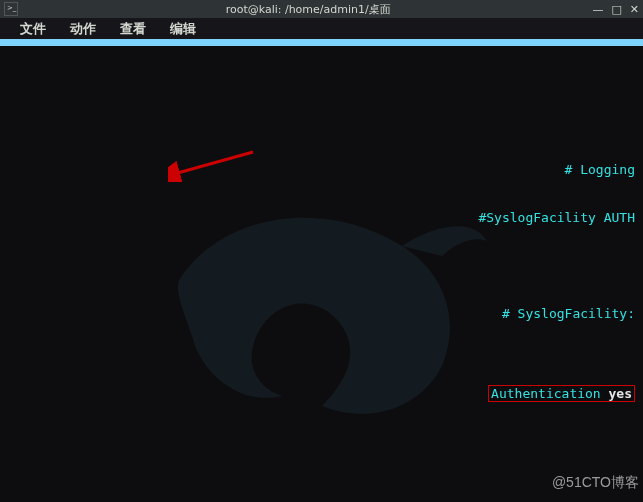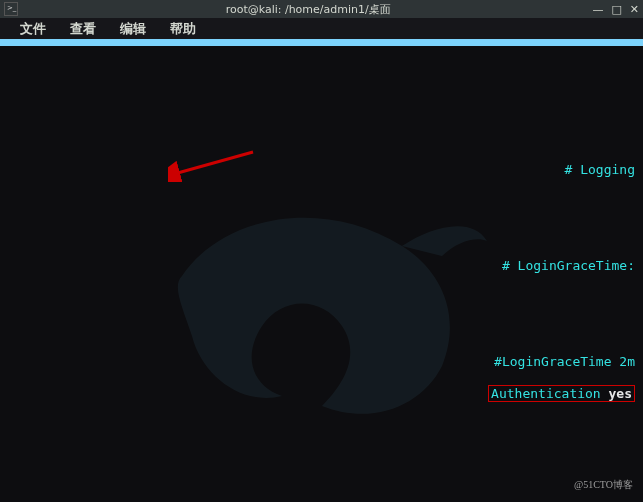--- a/index.html
+++ b/index.html
@@ -102,62 +102,62 @@
     padding: 0 2px;
     margin-left: -3px;
   }
   .yellow { color: #e5e5e5; font-weight: bold; }
   .arrow {
     position: absolute;
     pointer-events: none;
   }
   .watermark {
     position: absolute;
-    right: 10px;
+    right: 4px;
     bottom: 10px;
     color: #aaaaaa;
-    font-size: 10px;
-    font-family: Liberation Serif, serif;
+    font-size: 14px;
+    font-family: Liberation Sans, sans-serif;
     opacity: 0.9;
   }
 </style>
 </head>
 <body>
 
 <div class="window">
 
   <div class="titlebar">
     <span class="icon"></span>
     <span class="title">root@kali: /home/admin1/桌面</span>
     <span class="controls">
       <span>—</span>
       <span>□</span>
       <span>✕</span>
     </span>
   </div>
 
   <div class="menubar">
     <span class="item">文件</span>
+    <span class="item">动作</span>
     <span class="item">查看</span>
     <span class="item">编辑</span>
-    <span class="item">帮助</span>
   </div>
 
   <div class="terminal">
     <svg class="bg-logo" width="360" height="300" viewBox="0 0 360 300">
       <path d="M40 120 C 80 60, 180 40, 260 90 C 300 115, 320 160, 300 210 C 280 250, 230 270, 180 250 C 200 230, 220 200, 200 170 C 180 140, 140 140, 120 170 C 100 200, 110 230, 140 240 C 100 250, 60 220, 50 180 C 40 150, 30 130, 40 120 Z
                M260 90 C 290 70, 330 60, 345 85 C 335 80, 315 85, 300 100 Z" fill="#5fb3d4"></path>
     </svg>
 
     <span class="line"></span>
     <span class="line"># Logging</span>
+    <span class="line">#SyslogFacility AUTH</span>
     <span class="line"></span>
-    <span class="line"># LoginGraceTime:</span>
+    <span class="line"># SyslogFacility:</span>
     <span class="line"></span>
-    <span class="line">#LoginGraceTime 2m</span>
     <span class="line highlight-line"><span class="highlight-box"><span>Authentication </span><span class="yellow">yes</span></span></span>
     
     
     
     
     
     
     
     
     

